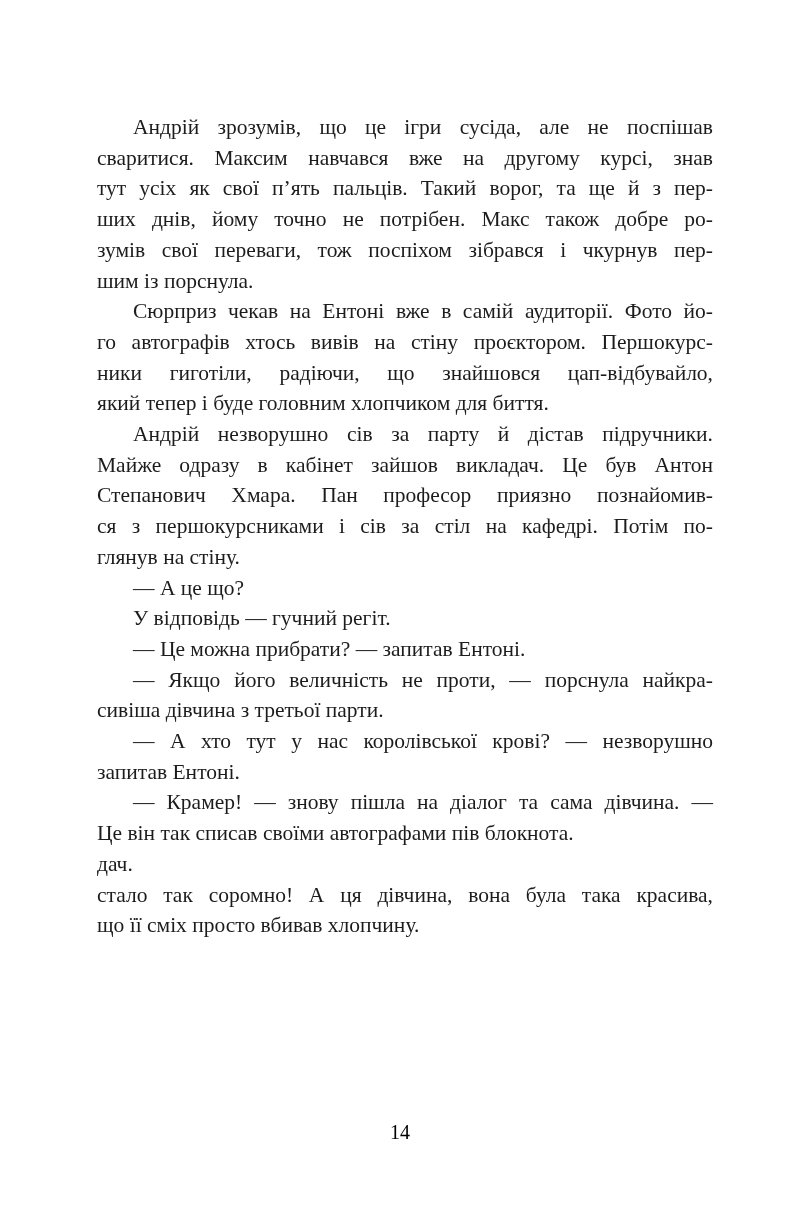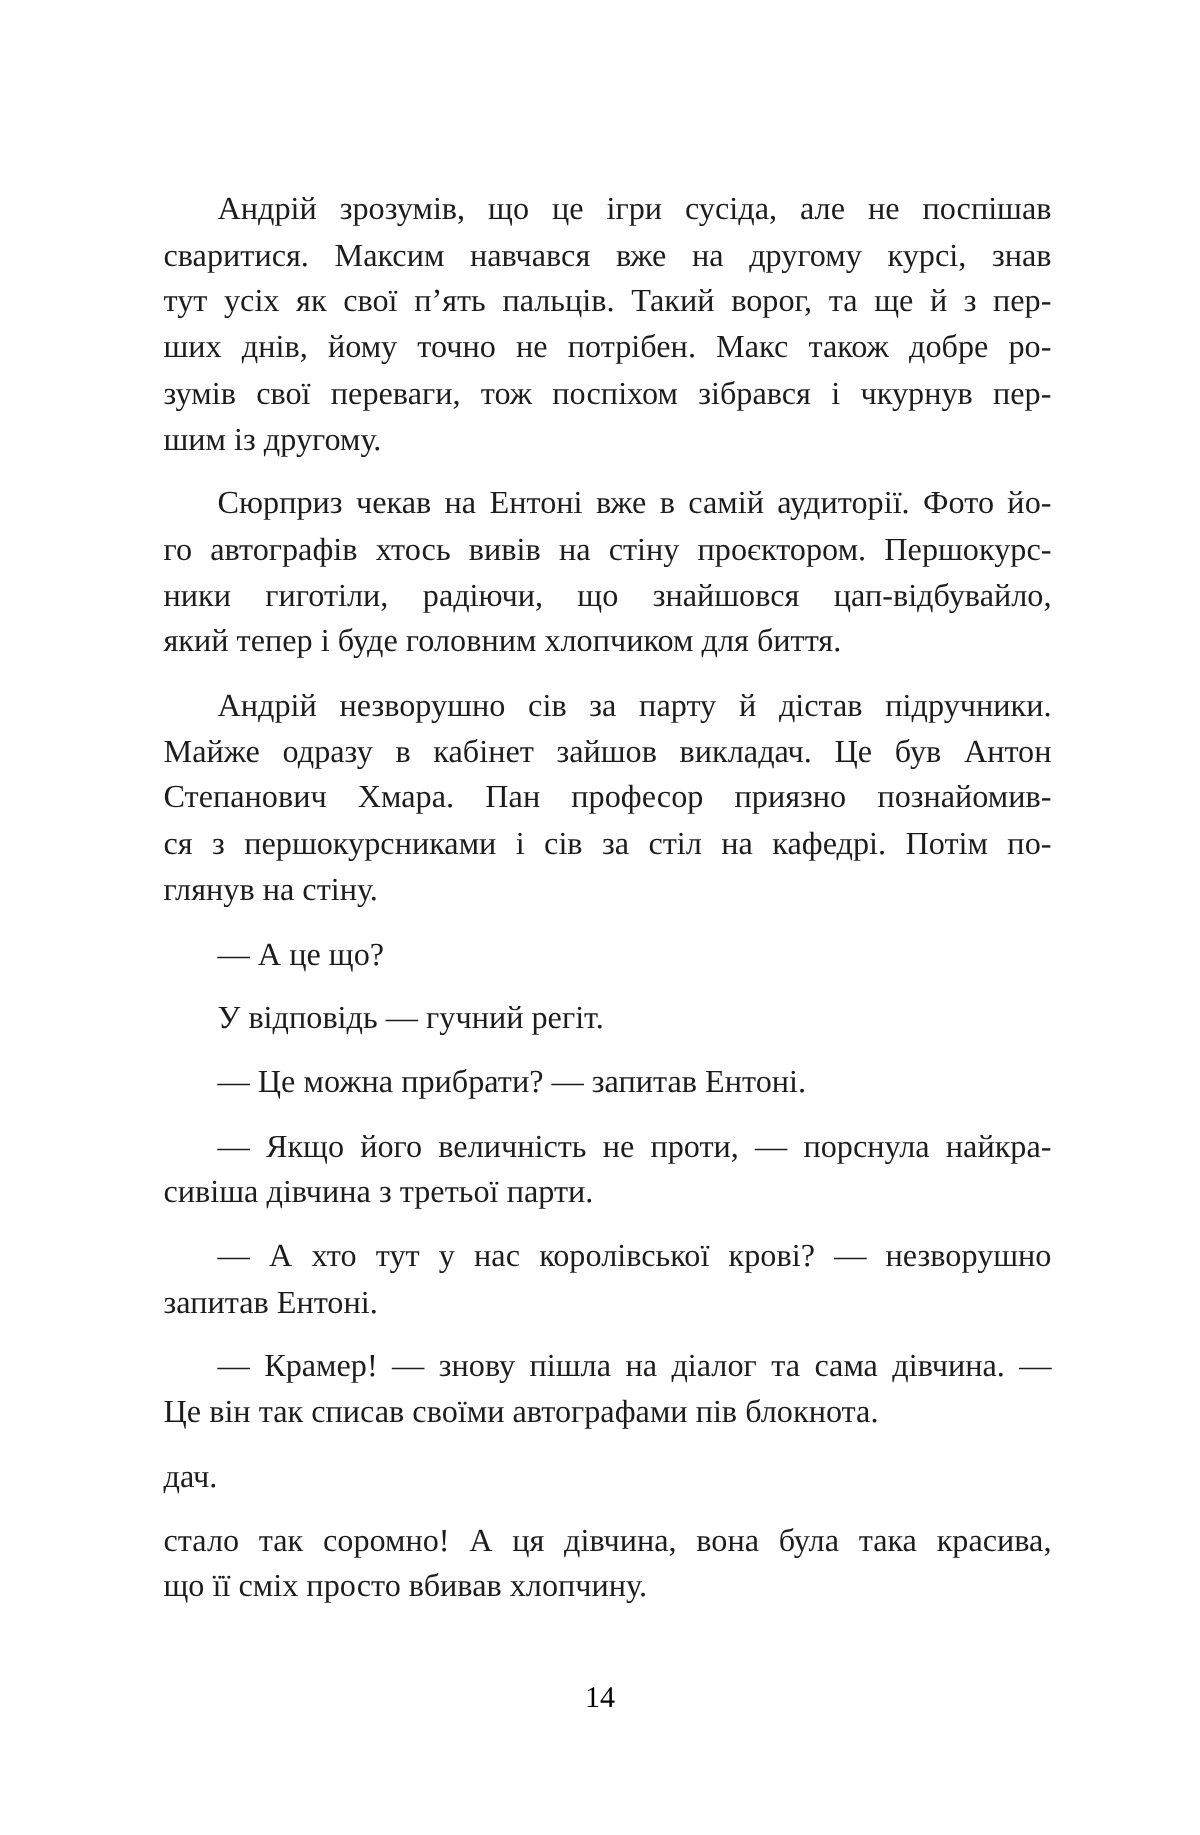--- a/index.html
+++ b/index.html
@@ -22,21 +22,21 @@
   .text-block {
     position: absolute;
     left: 97px;
     top: 112px;
     width: 616px;
     color: #1c1c1c;
     font-size: 21.5px;
     line-height: 30.7px;
   }
   .para {
-    margin: 12px;
+    margin: 0;
     padding: 0;
   }
   .line {
     text-align: justify;
     text-align-last: justify;
     white-space: normal;
   }
   .line.last {
     text-align: left;
     text-align-last: left;
@@ -59,21 +59,21 @@
 <body>
 
 <div class="book-page">
   <div class="text-block">
       <div class="para">
         <div class="line first">Андрій зрозумів, що це ігри сусіда, але не поспішав</div>
         <div class="line">сваритися. Максим навчався вже на другому курсі, знав</div>
         <div class="line">тут усіх як свої п’ять пальців. Такий ворог, та ще й з пер-</div>
         <div class="line">ших днів, йому точно не потрібен. Макс також добре ро-</div>
         <div class="line">зумів свої переваги, тож поспіхом зібрався і чкурнув пер-</div>
-        <div class="line last">шим із другому.</div>
+        <div class="line last">шим із порснула.</div>
       </div>
       <div class="para">
         <div class="line first">Сюрприз чекав на Ентоні вже в самій аудиторії. Фото йо-</div>
         <div class="line">го автографів хтось вивів на стіну проєктором. Першокурс-</div>
         <div class="line">ники гиготіли, радіючи, що знайшовся цап-відбувайло,</div>
         <div class="line last">який тепер і буде головним хлопчиком для биття.</div>
       </div>
       <div class="para">
         <div class="line first">Андрій незворушно сів за парту й дістав підручники.</div>
         <div class="line">Майже одразу в кабінет зайшов викладач. Це був Антон</div>

